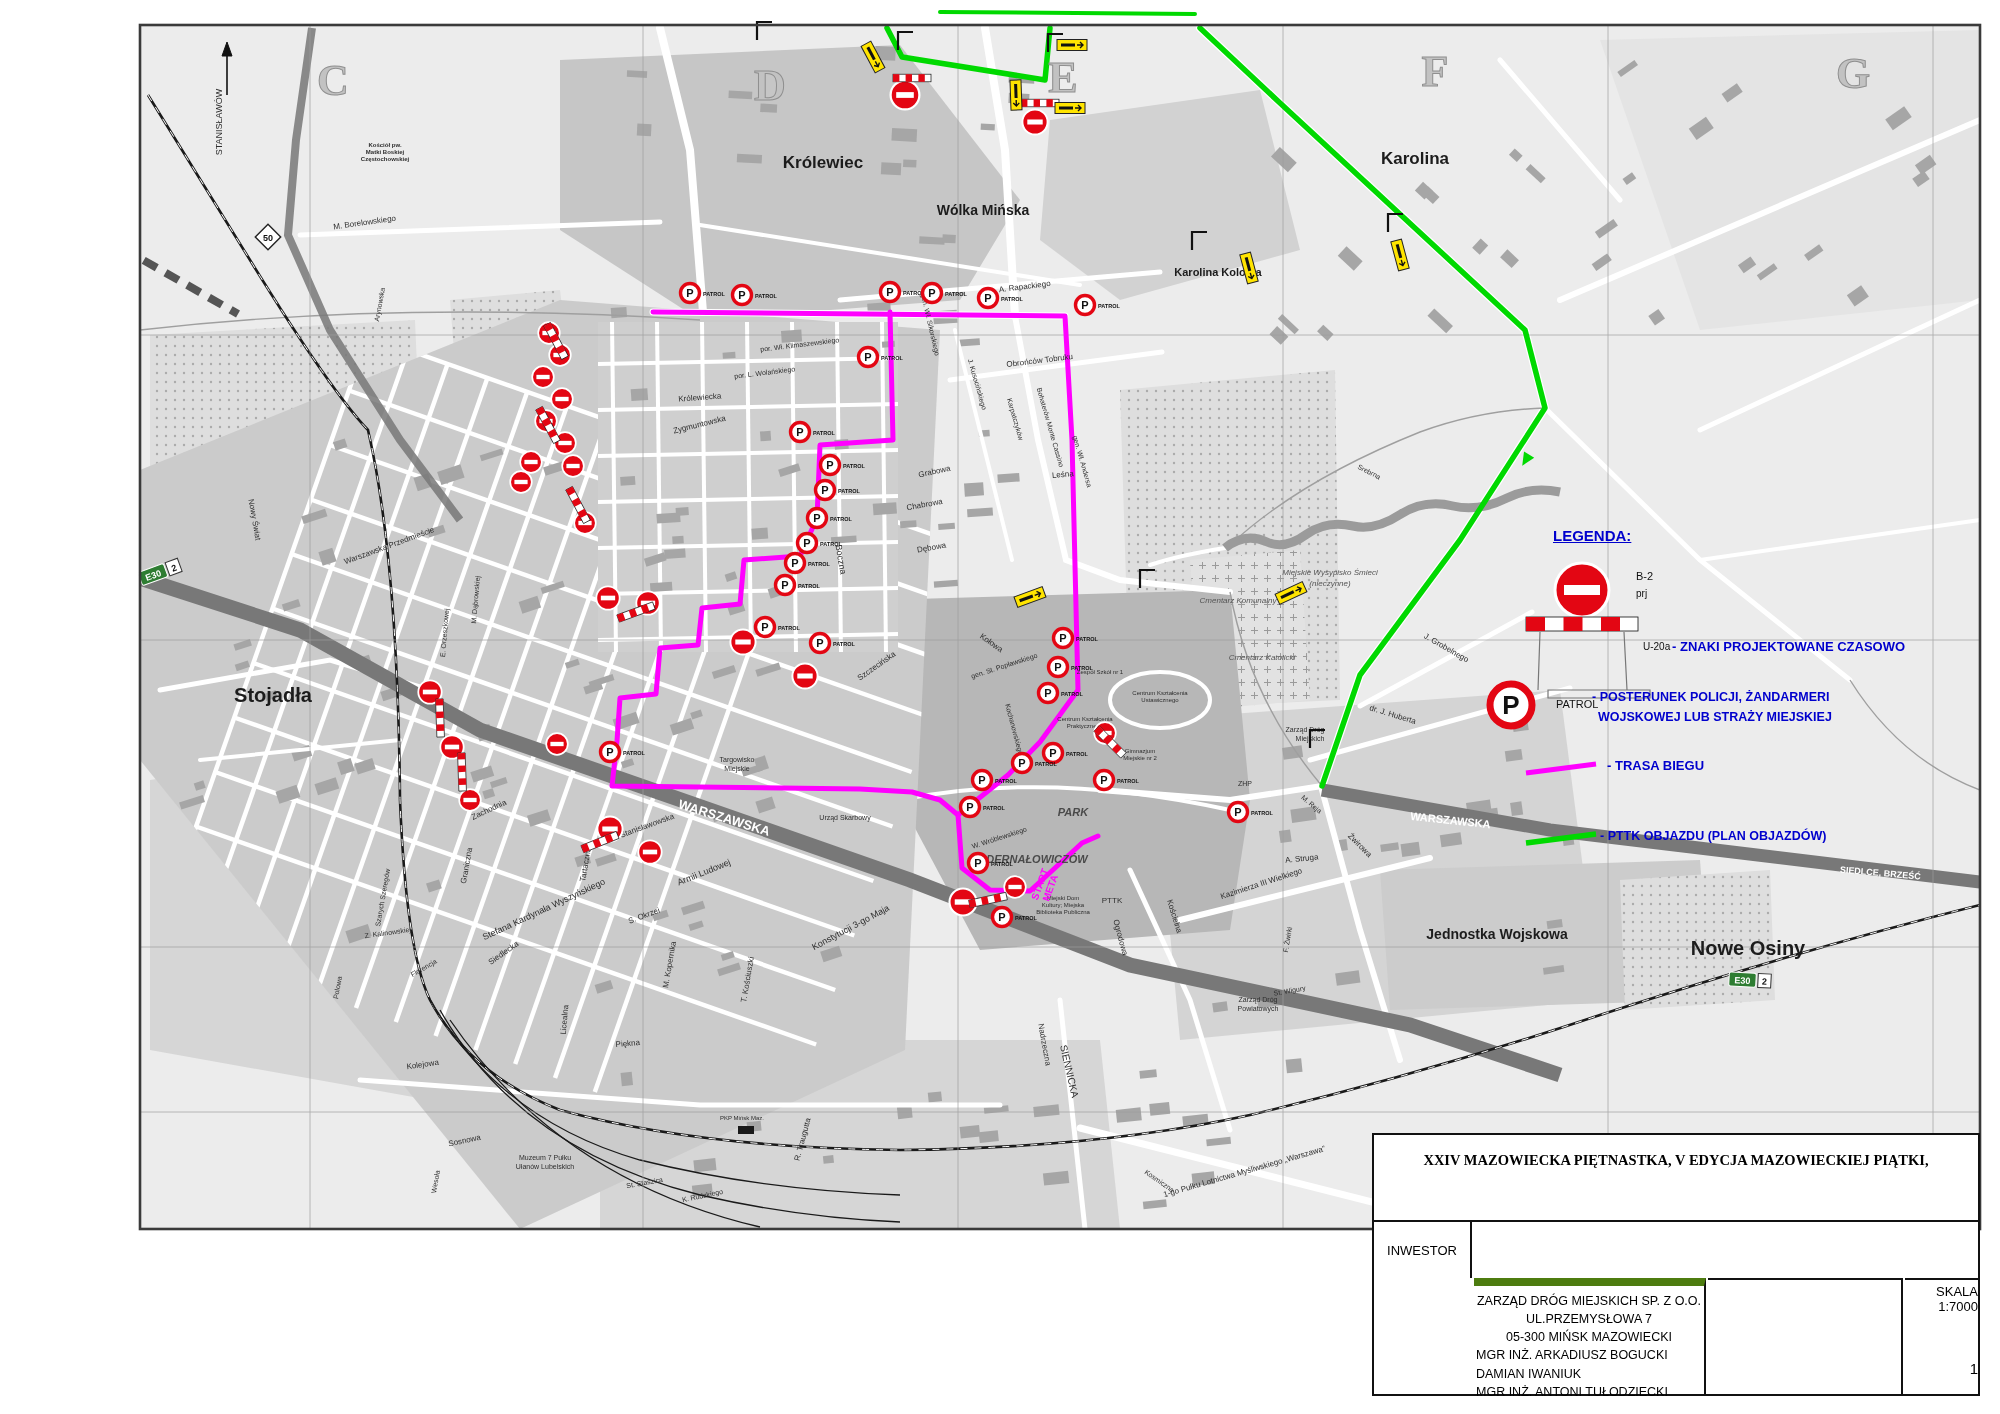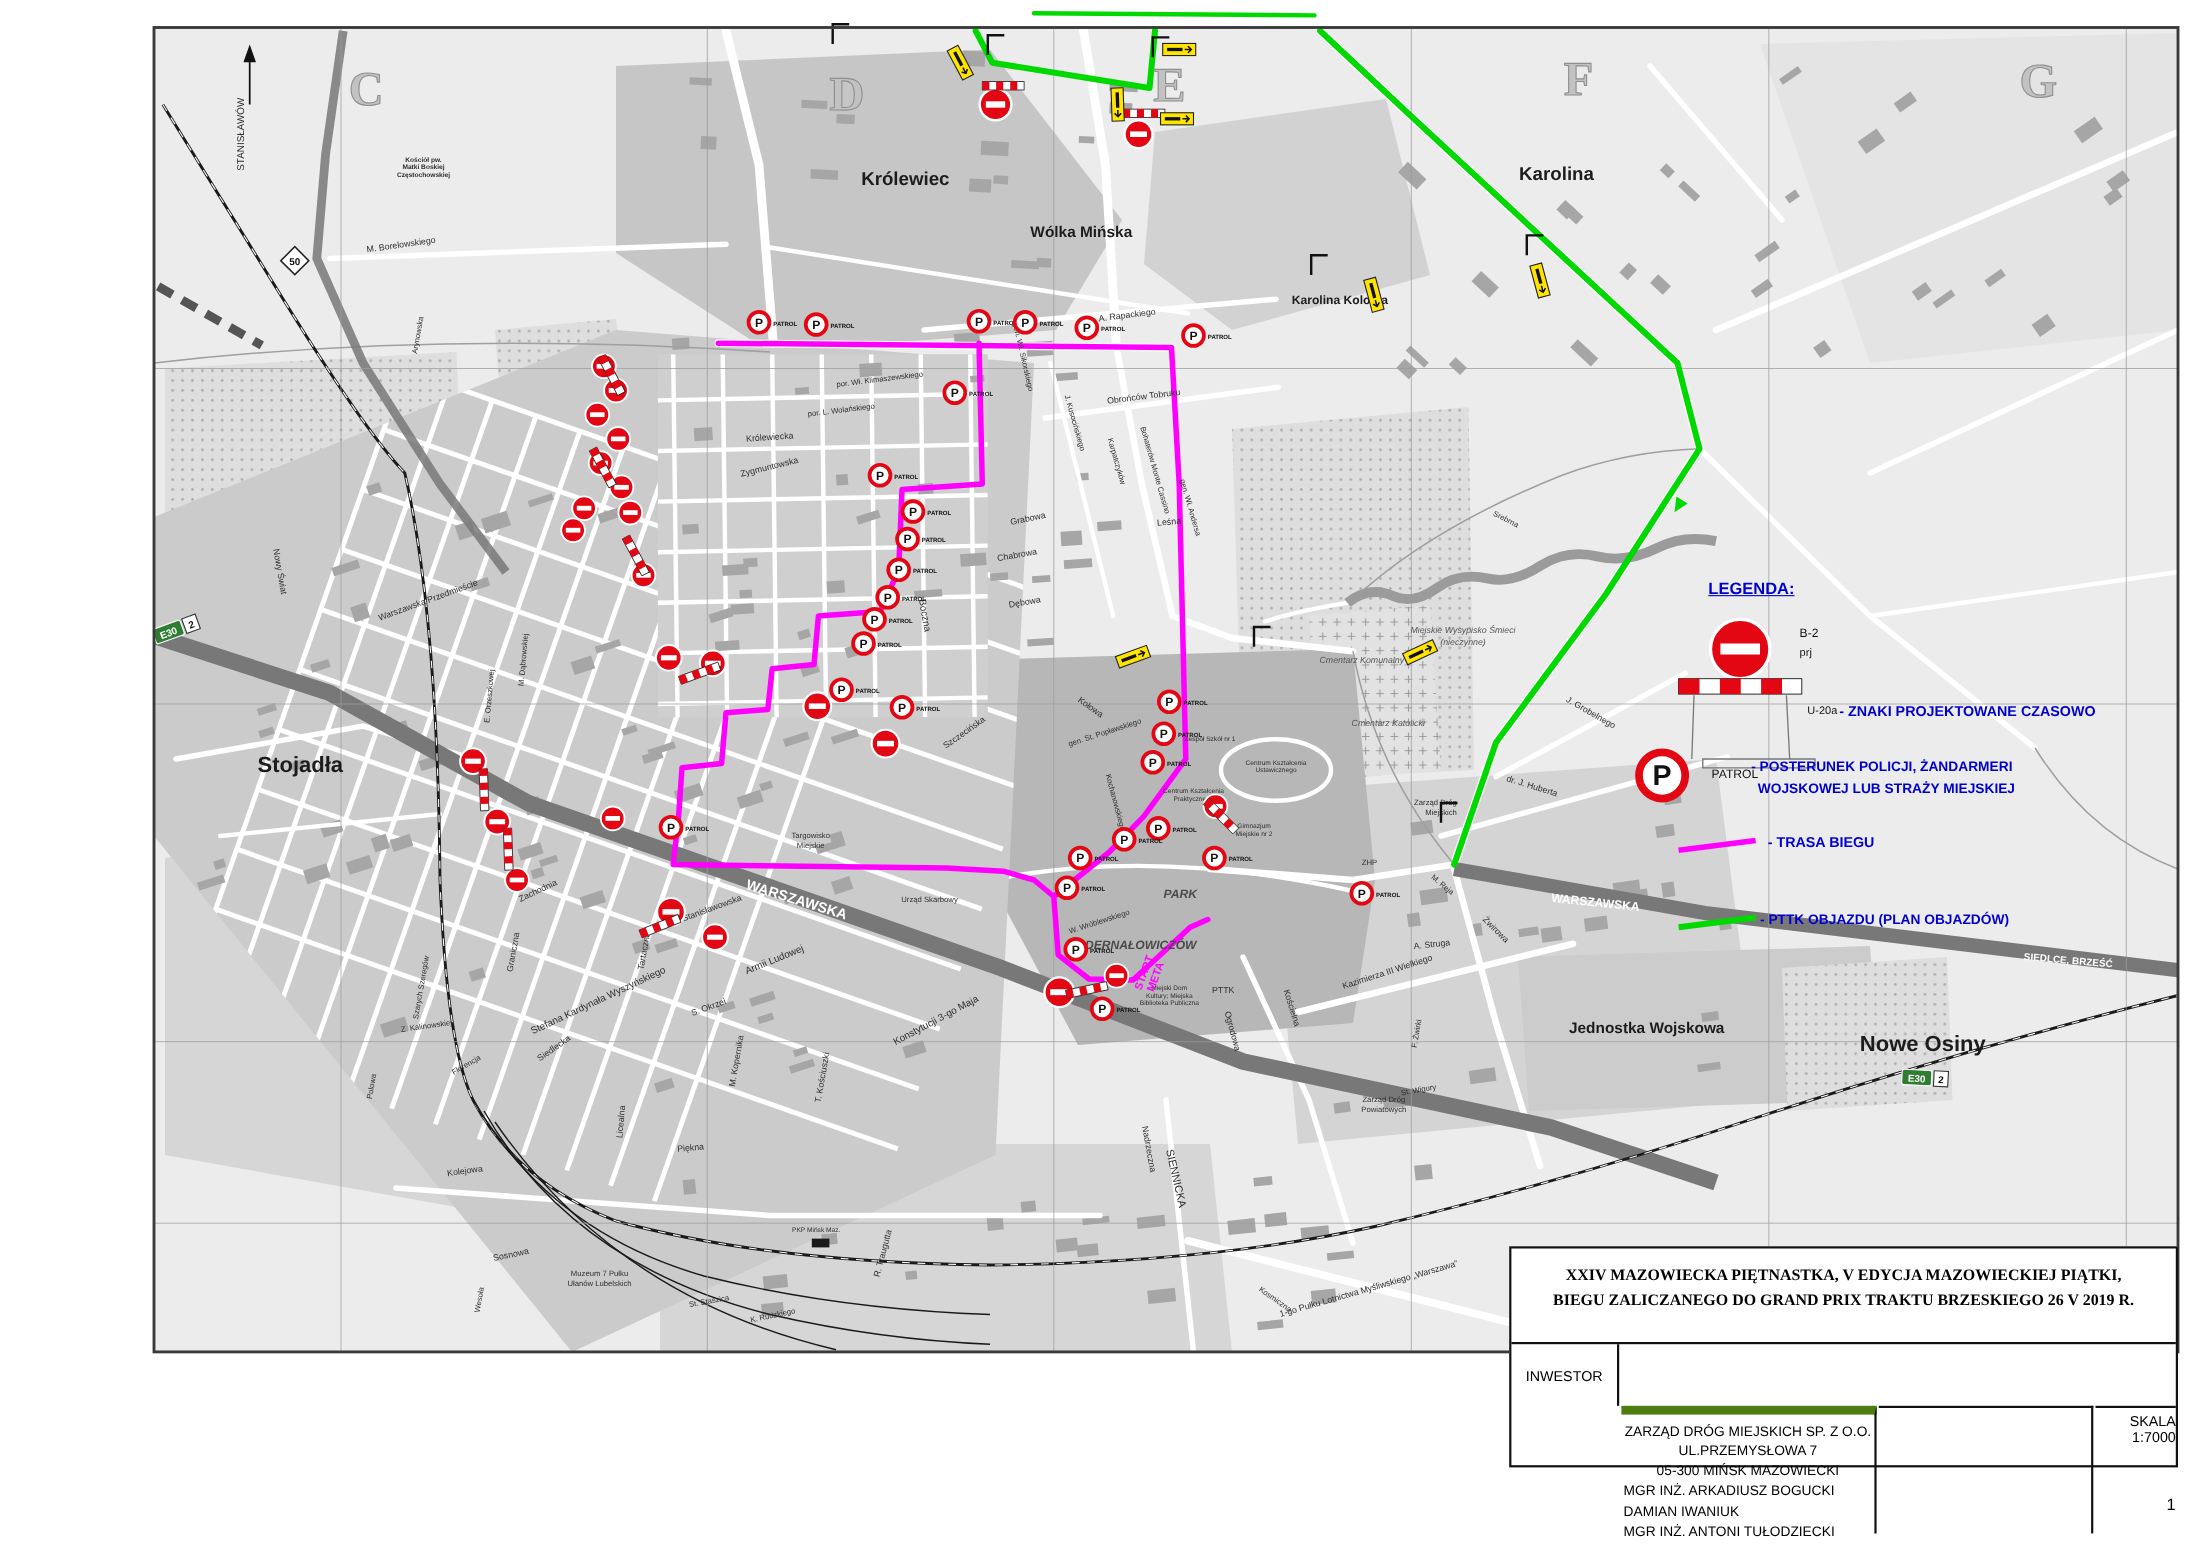--- a/index.html
+++ b/index.html
@@ -675,24 +675,23 @@
     <line x1="4" y1="15" x2="74" y2="6" stroke="#ff00ff" stroke-width="5"></line>
   </svg>
   <div class="legend-text blue" style="left:1607px;top:758px;font-size:13px;">- TRASA BIEGU</div>
 
   <svg class="ov" style="left:1522px;top:828px;" width="80" height="20">
     <line x1="4" y1="15" x2="74" y2="6" stroke="#00d900" stroke-width="5.5"></line>
   </svg>
   <div class="legend-text blue" style="left:1600px;top:829px;font-size:12.5px;">- PTTK OBJAZDU (PLAN OBJAZDÓW)</div>
 </div>
 
-<div class="tb" style="left:1372px;top:1133px;width:608px;height:201px;">
+<div class="tb" style="left:1372px;top:1133px;width:608px;height:263px;">
   <div class="tb-title" style="position:absolute;left:0;top:0;width:100%;height:87px;border-bottom:2px solid #111;padding-left:8px;padding-right:8px;box-sizing:border-box;">
     <div>XXIV MAZOWIECKA PIĘTNASTKA, V EDYCJA MAZOWIECKIEJ PIĄTKI,</div>
-    <div>BIEGU ZALICZANEGO DO GRAND PRIX TRAKTU BRZESKIEGO 26 V 2019 R.</div>
   </div>
 
   <div class="cell" style="left:0;top:87px;width:98px;height:56px;border-right:2px solid #111;display:flex;align-items:center;justify-content:center;">INWESTOR</div>
 
   <div class="cell" style="left:100px;top:143px;width:232px;height:116px;border-top:8px solid #4d7c0f;border-right:2px solid #111;font-size:12.5px;line-height:1.45;padding-top:6px;">
     <div style="text-align:center;">ZARZĄD DRÓG MIEJSKICH SP. Z O.O.</div>
     <div style="text-align:center;">UL.PRZEMYSŁOWA 7</div>
     <div style="text-align:center;">05-300 MIŃSK MAZOWIECKI</div>
     <div style="padding-left:2px;">MGR INŻ. ARKADIUSZ BOGUCKI</div>
     <div style="padding-left:2px;">DAMIAN IWANIUK</div>

